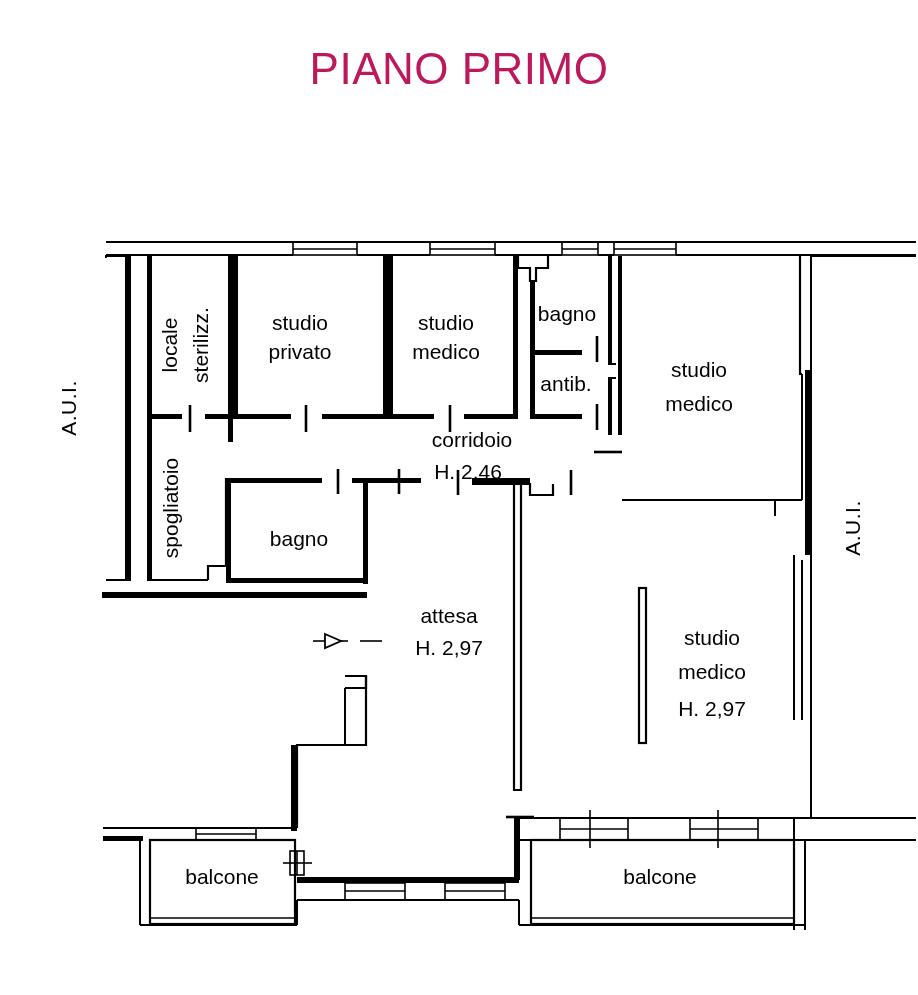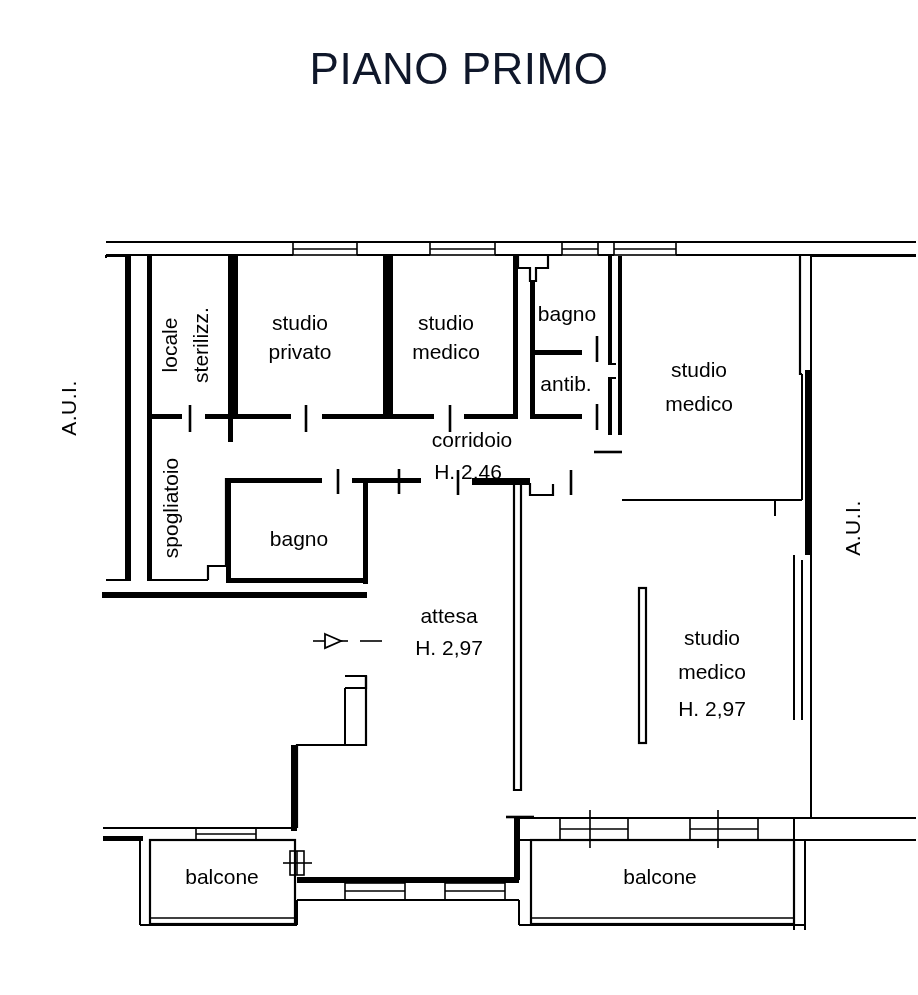--- a/index.html
+++ b/index.html
@@ -22,21 +22,21 @@
   }
   #floorplan-title {
     position: absolute;
     top: 44px;
     left: 0;
     width: 918px;
     text-align: center;
     font-size: 44px;
     font-family: "Liberation Sans", sans-serif;
     letter-spacing: 0.5px;
-    color: #0f172a;
+    color: #be185d;
     white-space: nowrap;
   }
   svg#plan-svg {
     position: absolute;
     top: 0;
     left: 0;
     display: block;
   }
   .wall-thick { fill: #000000; }
   .wall-outline { fill: none; stroke: #000000; stroke-width: 2.2; }

